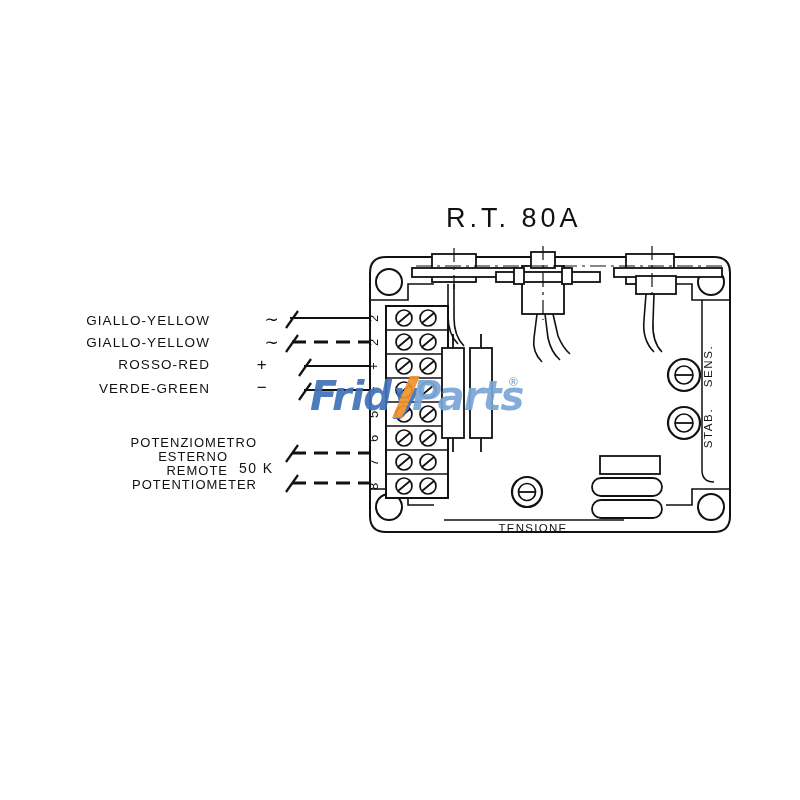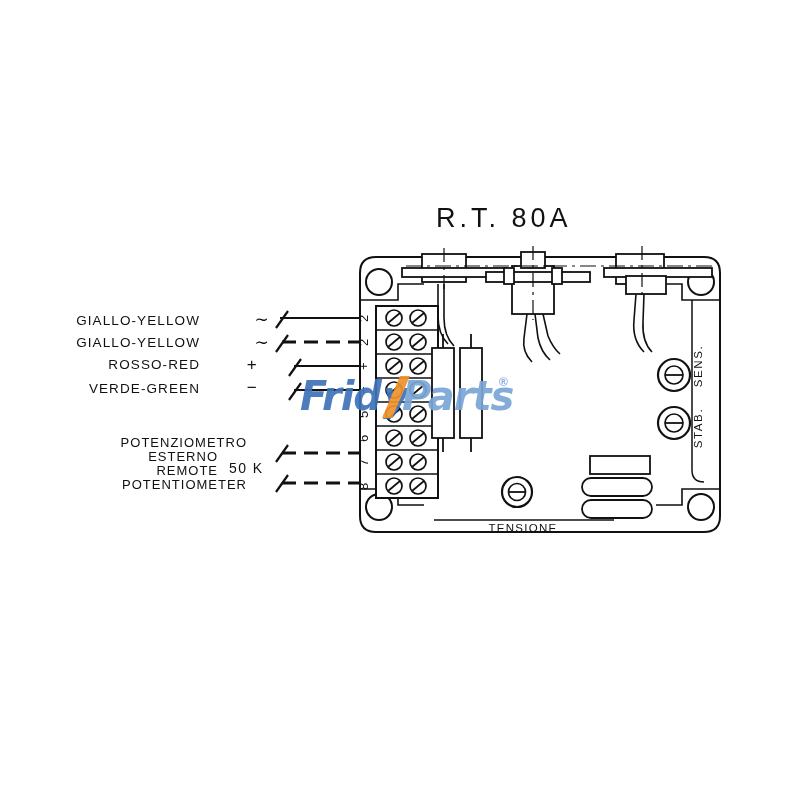--- a/index.html
+++ b/index.html
@@ -9,21 +9,21 @@
   }
   body {
     width: 800px;
     height: 800px;
     position: relative;
     overflow: hidden;
     font-family: "Liberation Sans", sans-serif;
   }
   #diagram-root {
     position: absolute;
-    left: 4px;
+    left: 14px;
     top: 0;
     width: 712px;
     height: 800px;
   }
   svg.sheet {
     position: absolute;
     left: 0;
     top: 0;
     width: 800px;
     height: 800px;

